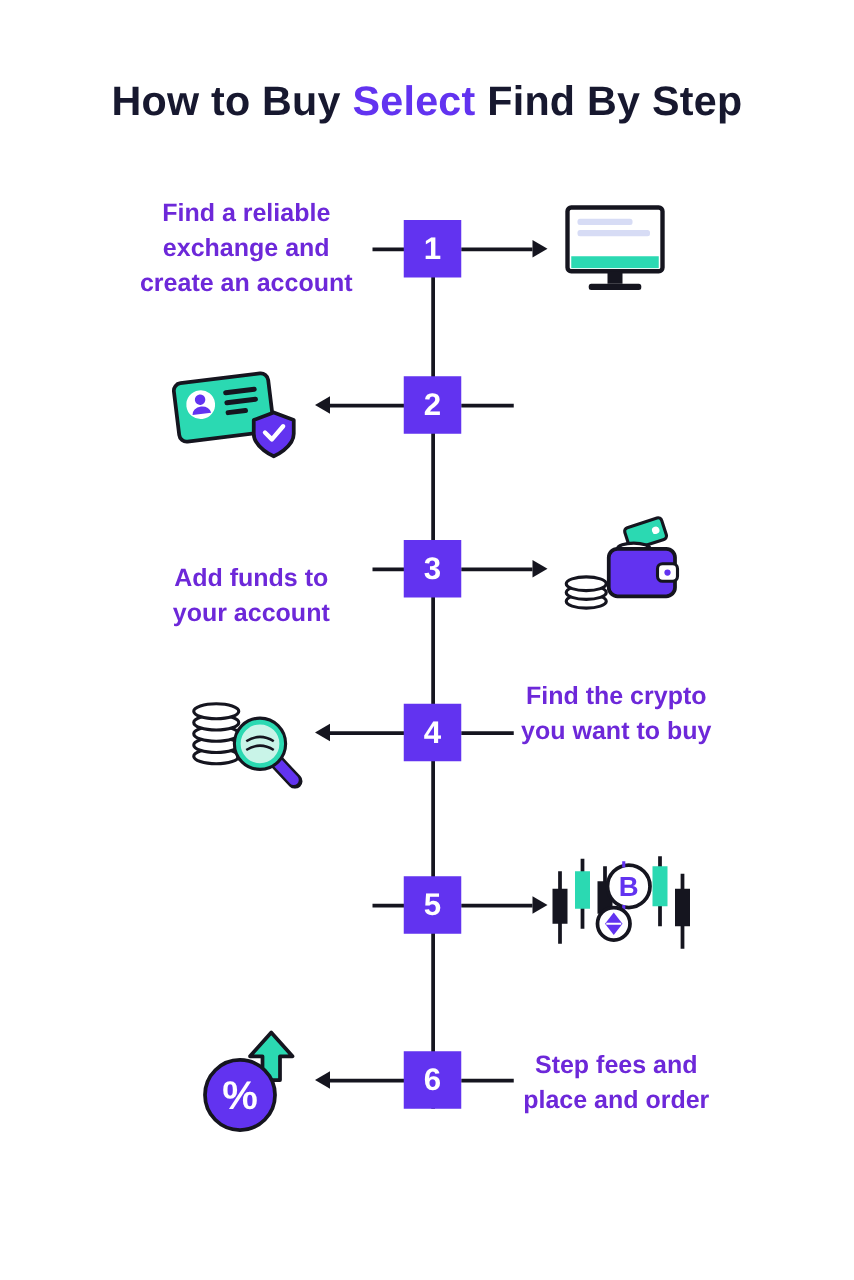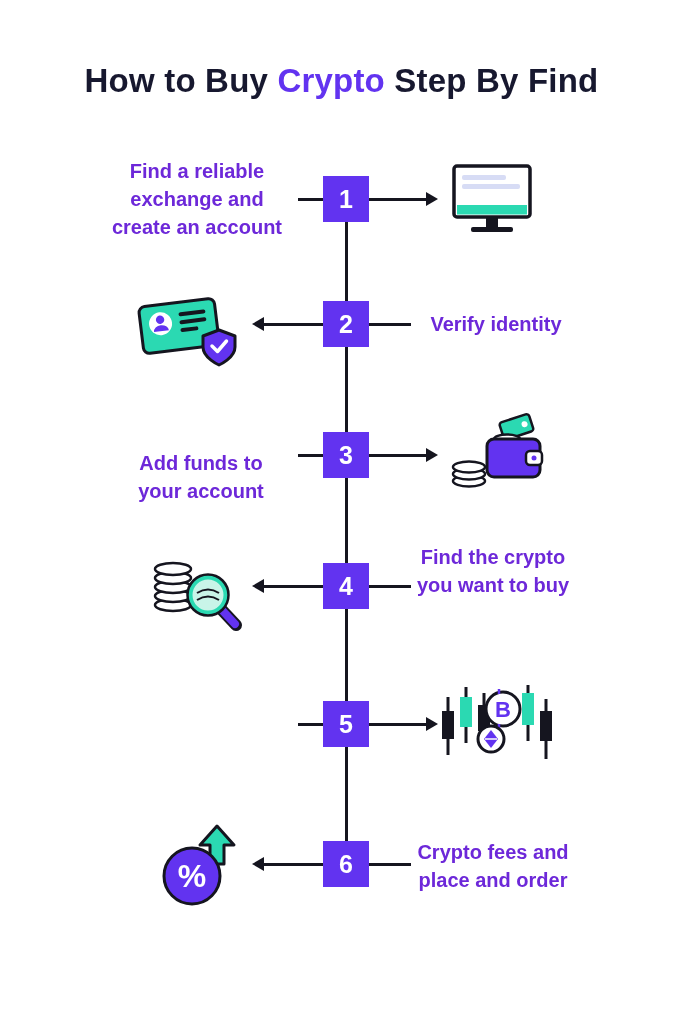--- a/index.html
+++ b/index.html
@@ -18,21 +18,21 @@
   .label{position:absolute;transform:translate(-50%,-50%);width:260px;text-align:center;
          font-size:20px;font-weight:700;color:#6d28d9;line-height:1.4;white-space:pre-line;z-index:2;}
   .icon{position:absolute;transform:translate(-50%,-50%);z-index:2;line-height:0;}
 </style>
 </head>
 <body>
 
 <div class="canvas">
 
   <div class="title">
-    <span>How to Buy </span><span class="hl">Crypto</span><span> Step By Find</span>
+    <span>How to Buy </span><span class="hl">Select</span><span> Find By Step</span>
   </div>
 
   <div class="vline"></div>
 
   <div class="label" style="left:197px;top:199px;">Find a reliable
 exchange and
 create an account</div>
   <div class="hline" style="left:298px;top:198px;width:26px;"></div>
   <div class="square" style="left:323px;top:176px;">1</div>
   <div class="hline" style="left:369px;top:198px;width:57px;"></div>
@@ -62,21 +62,20 @@
       <g transform="translate(70,44)">
         <path d="M16 0 L32 6 V17 C32 28 16 35 16 35 C16 35 0 28 0 17 V6 Z" fill="#6233f0" stroke="#15151f" stroke-width="3" stroke-linejoin="round"></path>
         <polyline points="9,16 14.5,21.5 23.5,11" fill="none" stroke="#fff" stroke-width="3.5" stroke-linecap="round" stroke-linejoin="round"></polyline>
       </g>
     </svg>
   </div>
   <div class="ah left" style="left:252px;top:317px;"></div>
   <div class="hline" style="left:264px;top:323px;width:60px;"></div>
   <div class="square" style="left:323px;top:301px;">2</div>
   <div class="hline" style="left:369px;top:323px;width:42px;"></div>
-  <div class="label" style="left:496px;top:324px;">Verify identity</div>
 
   <div class="label" style="left:201px;top:477px;">Add funds to
 your account</div>
   <div class="hline" style="left:298px;top:454px;width:26px;"></div>
   <div class="square" style="left:323px;top:432px;">3</div>
   <div class="hline" style="left:369px;top:454px;width:57px;"></div>
   <div class="ah right" style="left:426px;top:448px;"></div>
   <div class="icon" style="left:499px;top:452px;">
     <svg width="102" height="86" viewBox="0 0 102 86">
       <ellipse cx="21" cy="72" rx="16" ry="5.5" fill="#fff" stroke="#15151f" stroke-width="2.5"></ellipse>
@@ -146,16 +145,16 @@
     <svg width="90" height="90" viewBox="0 0 90 90">
       <polygon points="63,6 80,25 70,25 70,44 56,44 56,25 46,25" fill="#2bd9b2" stroke="#15151f" stroke-width="3" stroke-linejoin="round"></polygon>
       <circle cx="38" cy="56" r="28" fill="#6233f0" stroke="#15151f" stroke-width="3"></circle>
       <text x="38" y="67" font-size="32" font-weight="bold" text-anchor="middle" fill="#ffffff" font-family="Liberation Sans, sans-serif">%</text>
     </svg>
   </div>
   <div class="ah left" style="left:252px;top:857px;"></div>
   <div class="hline" style="left:264px;top:863px;width:60px;"></div>
   <div class="square" style="left:323px;top:841px;">6</div>
   <div class="hline" style="left:369px;top:863px;width:42px;"></div>
-  <div class="label" style="left:493px;top:866px;">Crypto fees and
+  <div class="label" style="left:493px;top:866px;">Step fees and
 place and order</div>
 
 </div>
 
 </body></html>

